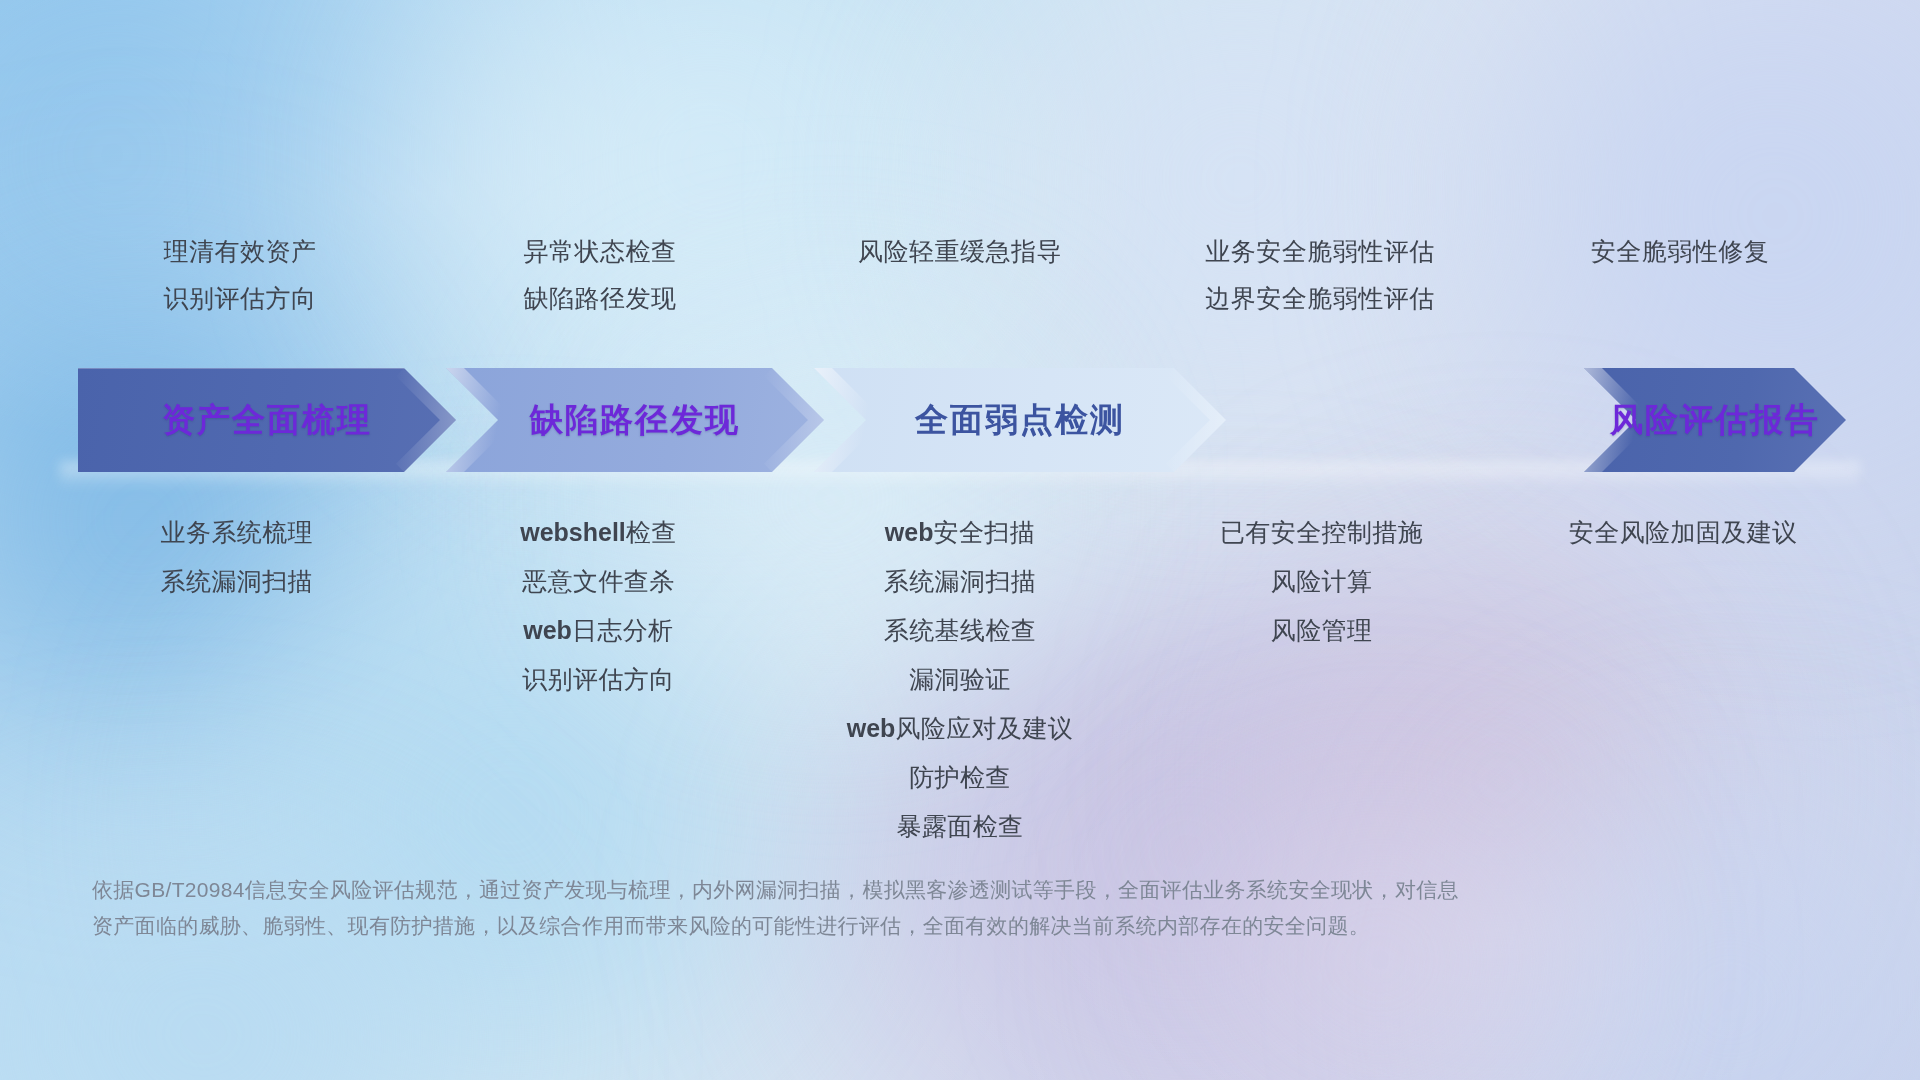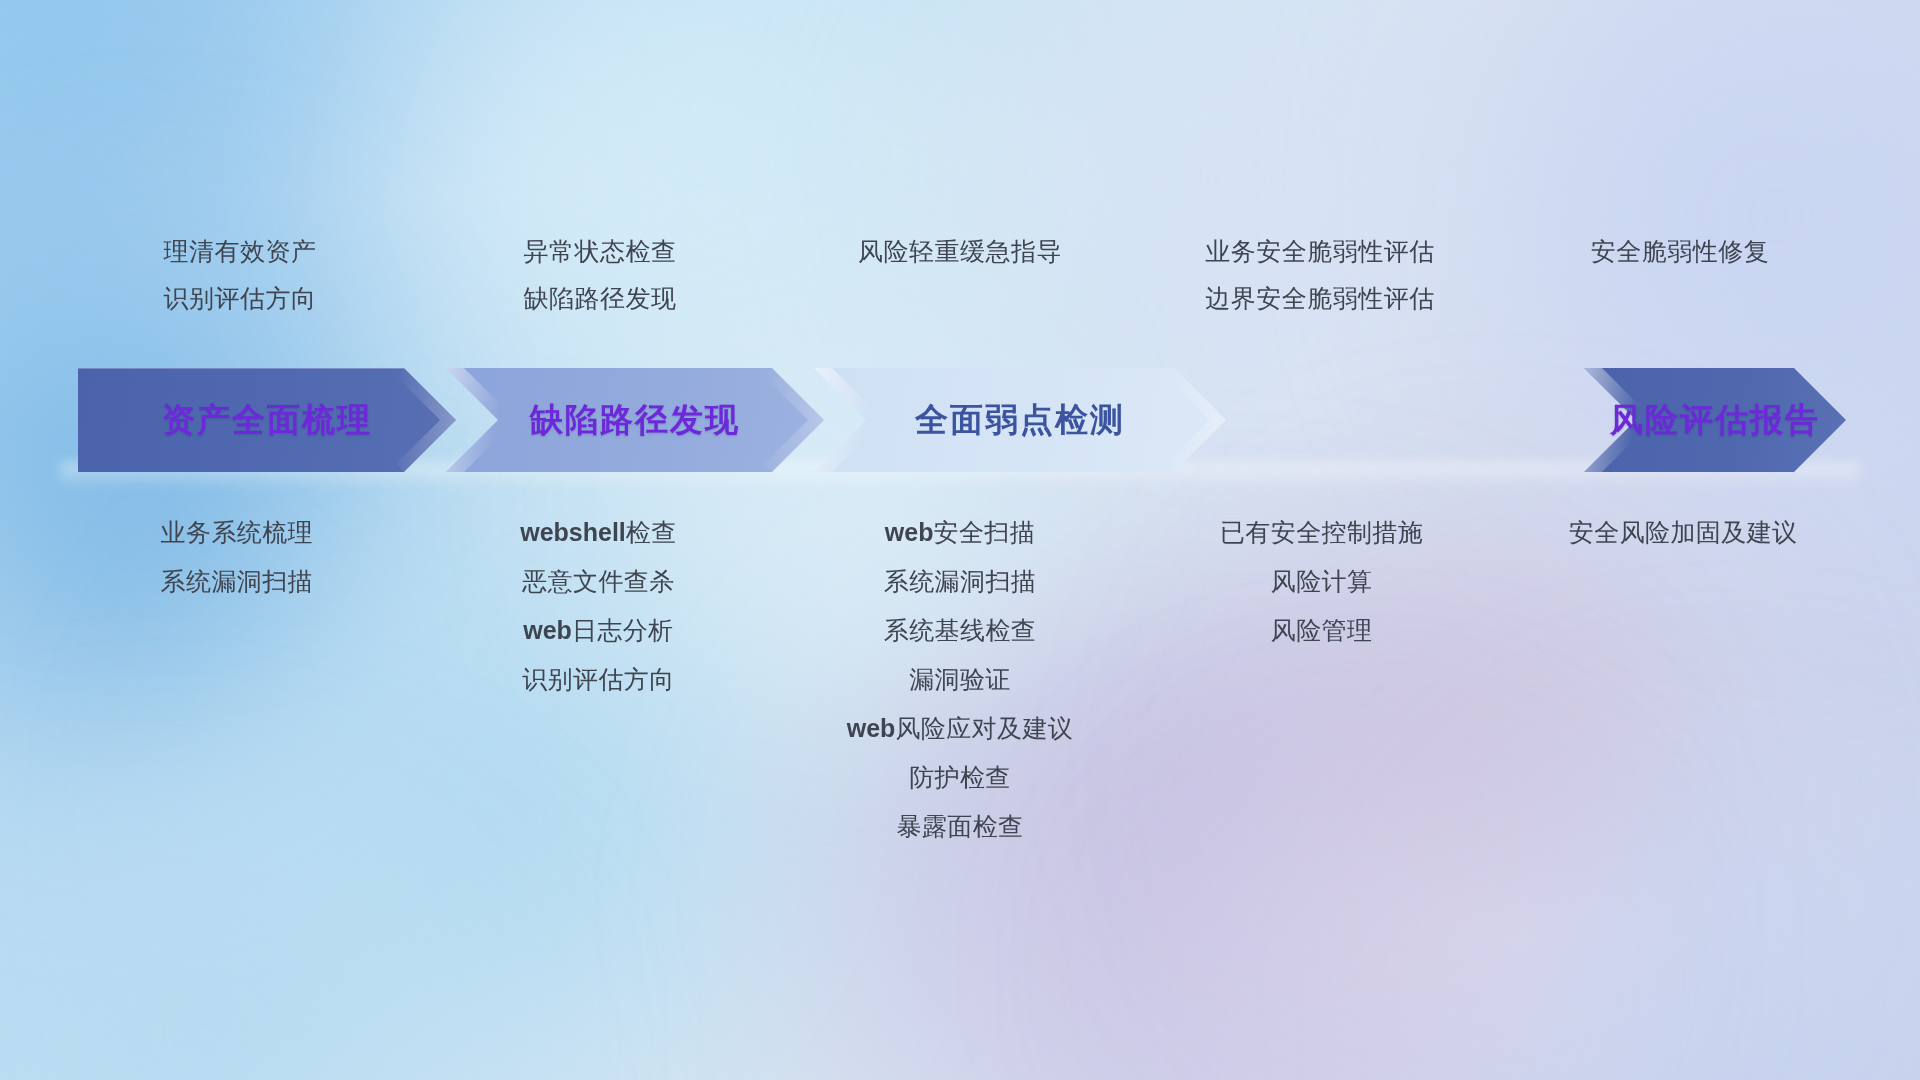--- a/index.html
+++ b/index.html
@@ -246,14 +246,18 @@
       <div class="col">
         <div class="bot-line"><span>已有安全控制措施</span></div>
         <div class="bot-line"><span>风险计算</span></div>
         <div class="bot-line"><span>风险管理</span></div>
       </div>
       <div class="col">
         <div class="bot-line"><span>安全风险加固及建议</span></div>
       </div>
     </div>
 
+  <div class="footer">
+    <div>依据GB/T20984信息安全风险评估规范，通过资产发现与梳理，内外网漏洞扫描，模拟黑客渗透测试等手段，全面评估业务系统安全现状，对信息</div>
+    <div>资产面临的威胁、脆弱性、现有防护措施，以及综合作用而带来风险的可能性进行评估，全面有效的解决当前系统内部存在的安全问题。</div>
+  </div>
 
 </div>
 
 </body></html>

